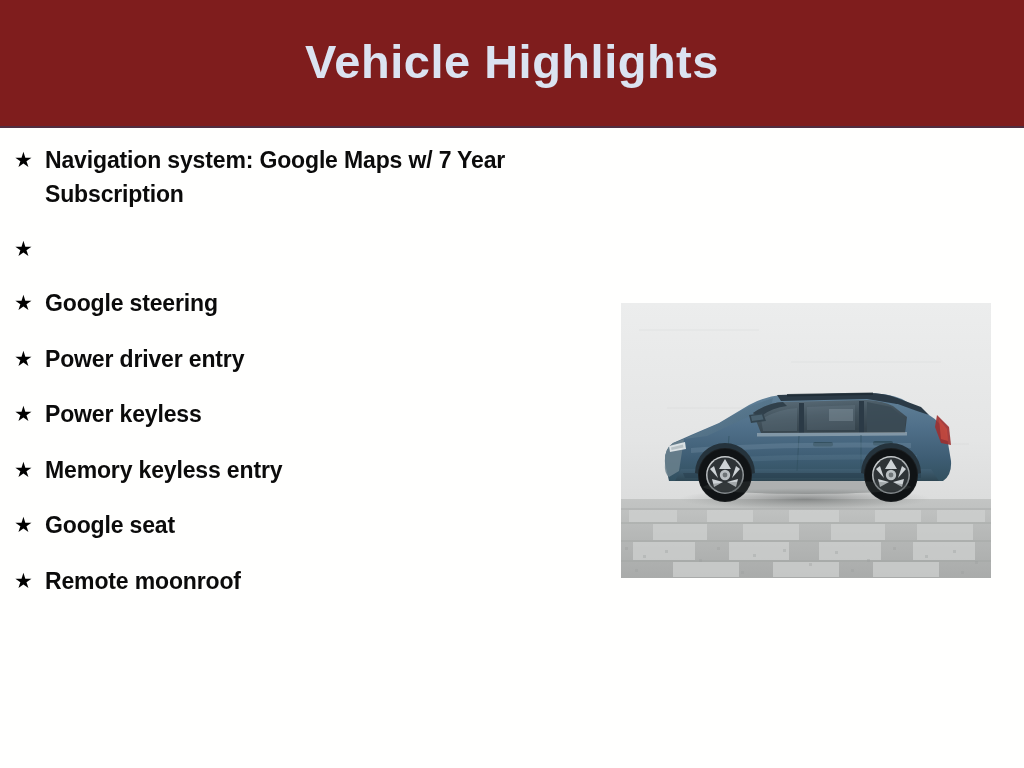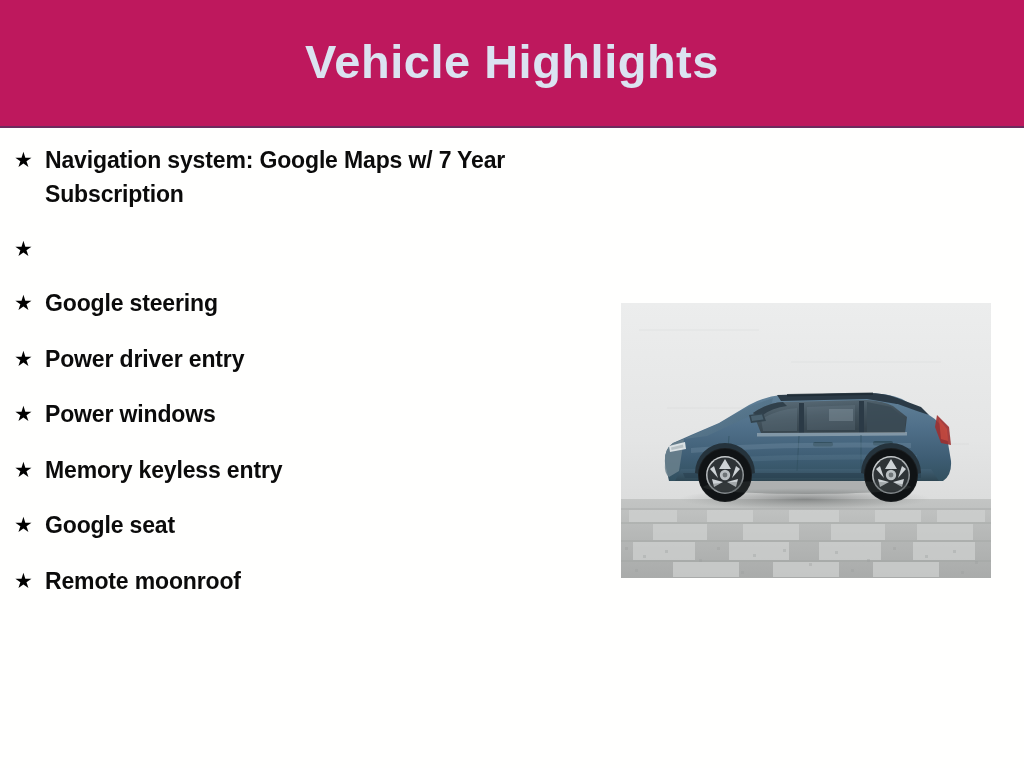--- a/index.html
+++ b/index.html
@@ -16,21 +16,21 @@
     position: relative;
   }
 
   
   .header-banner {
     position: absolute;
     left: 0;
     top: 0;
     width: 1024px;
     height: 128px;
-    background: #be185d;
+    background: #7f1d1d;
     display: flex;
     align-items: center;
     justify-content: center;
     box-sizing: border-box;
   }
   .header-title {
     font-size: 47px;
     font-weight: bold;
     color: #dbe3f1;
     letter-spacing: 0.5px;
@@ -137,21 +137,21 @@
       <span class="highlight-text">Google steering</span>
     </li>
 
     <li class="highlight-item">
       <span class="bullet-star">★</span>
       <span class="highlight-text">Power driver entry</span>
     </li>
 
     <li class="highlight-item">
       <span class="bullet-star">★</span>
-      <span class="highlight-text">Power windows</span>
+      <span class="highlight-text">Power keyless</span>
     </li>
 
     <li class="highlight-item">
       <span class="bullet-star">★</span>
       <span class="highlight-text">Memory keyless entry</span>
     </li>
 
     <li class="highlight-item">
       <span class="bullet-star">★</span>
       <span class="highlight-text">Google seat</span>

